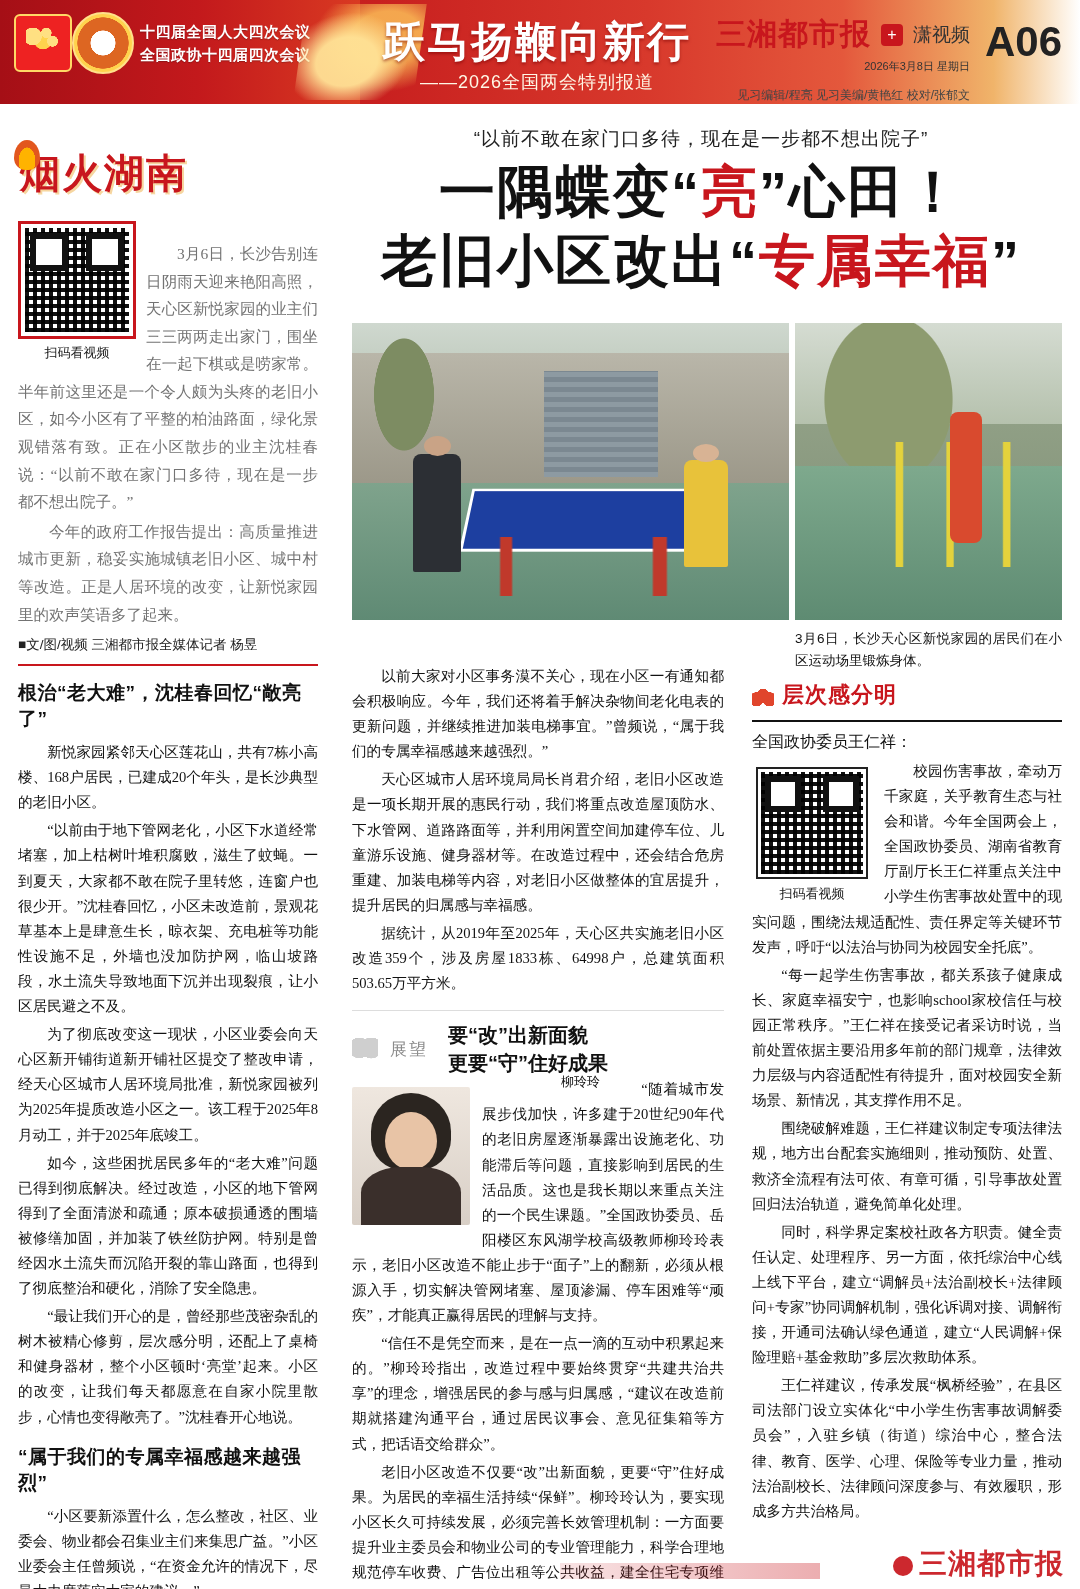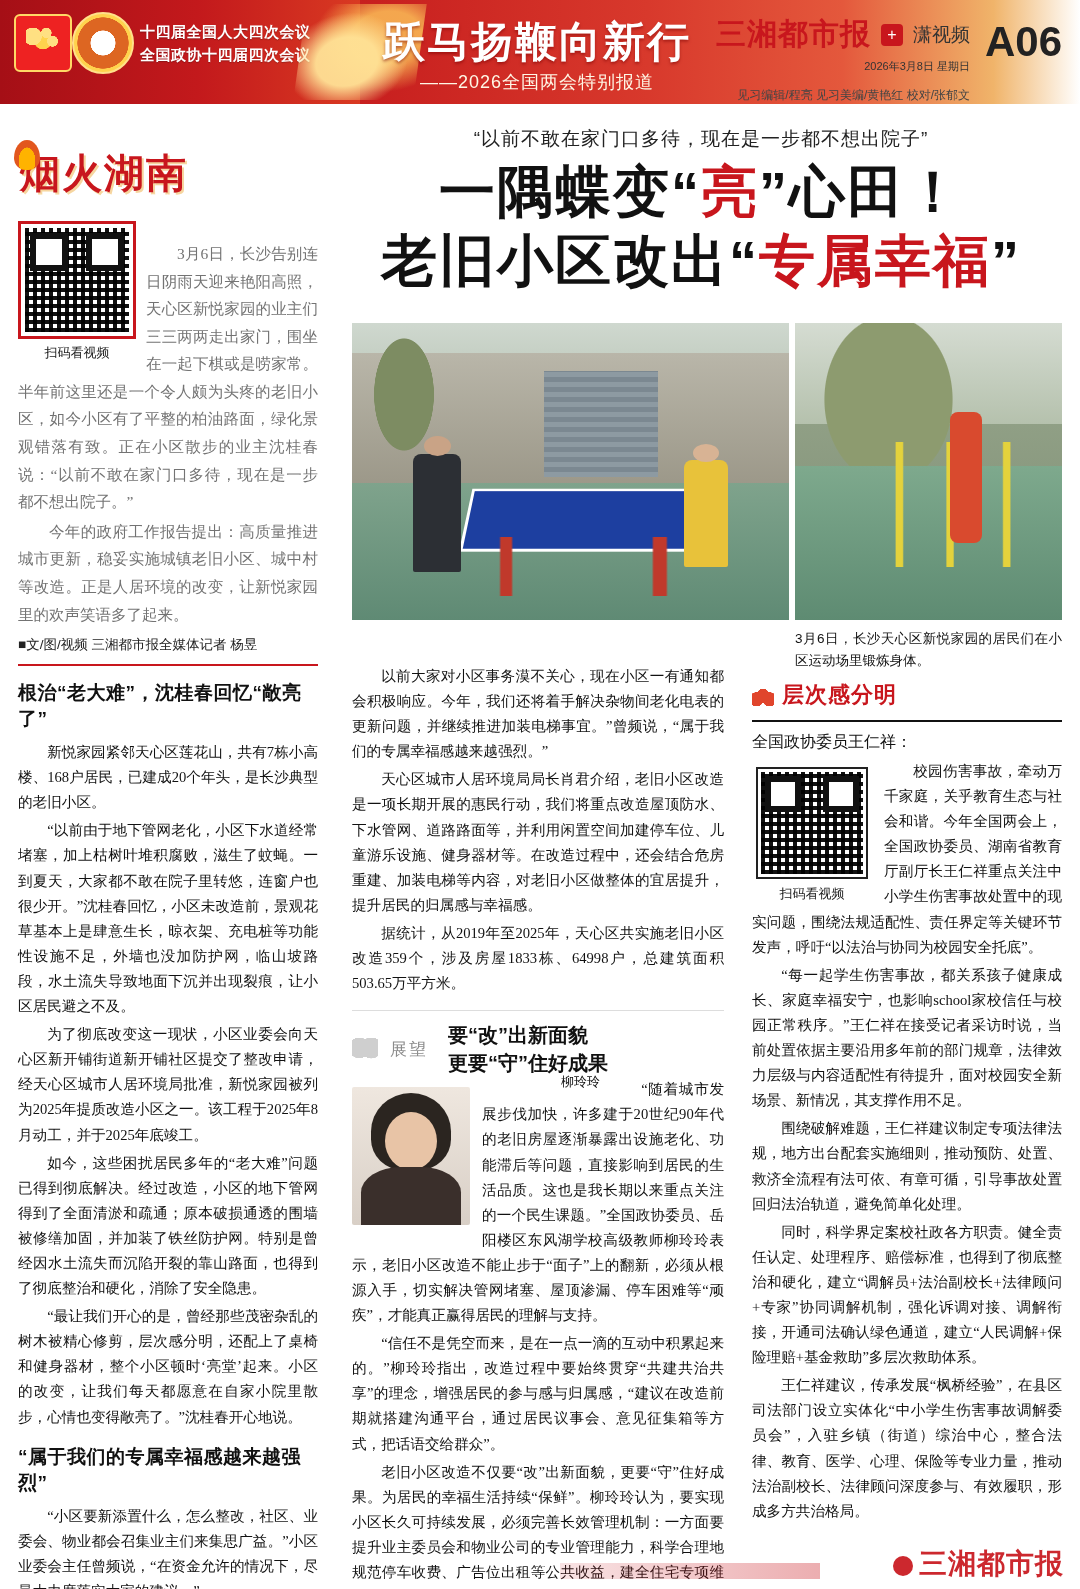--- a/index.html
+++ b/index.html
@@ -416,21 +416,21 @@
 
   <div class="qr-block2">
     <div class="qr2"></div>
     <div class="qr-cap">扫码看视频</div>
   </div>
 
   <div class="body-txt">
     <p>校园伤害事故，牵动万千家庭，关乎教育生态与社会和谐。今年全国两会上，全国政协委员、湖南省教育厅副厅长王仁祥重点关注中小学生伤害事故处置中的现实问题，围绕法规适配性、责任界定等关键环节发声，呼吁“以法治与协同为校园安全托底”。</p>
     <p>“每一起学生伤害事故，都关系孩子健康成长、家庭幸福安宁，也影响school家校信任与校园正常秩序。”王仁祥在接受记者采访时说，当前处置依据主要沿用多年前的部门规章，法律效力层级与内容适配性有待提升，面对校园安全新场景、新情况，其支撑作用不足。</p>
     <p>围绕破解难题，王仁祥建议制定专项法律法规，地方出台配套实施细则，推动预防、处置、救济全流程有法可依、有章可循，引导事故处置回归法治轨道，避免简单化处理。</p>
-    <p>同时，科学界定案校社政各方职责。健全责任认定、处理程序、赔偿标准，也得到了彻底整治和硬化，建立“调解员+法治副校长+法律顾问+专家”协同调解机制，强化诉调对接、调解衔接，开通司法确认绿色通道，建立“人民调解+保险理赔+基金救助”多层次救助体系。</p>
+    <p>同时，科学界定案校社政各方职责。健全责任认定、处理程序、另一方面，依托综治中心线上线下平台，建立“调解员+法治副校长+法律顾问+专家”协同调解机制，强化诉调对接、调解衔接，开通司法确认绿色通道，建立“人民调解+保险理赔+基金救助”多层次救助体系。</p>
     <p>王仁祥建议，传承发展“枫桥经验”，在县区司法部门设立实体化“中小学生伤害事故调解委员会”，入驻乡镇（街道）综治中心，整合法律、教育、医学、心理、保险等专业力量，推动法治副校长、法律顾问深度参与、有效履职，形成多方共治格局。</p>
 
   </div>
 </div>
 
 <div class="footer-strap"></div>
 <div class="footer-brand">
   <span class="dot"></span><span>三湘都市报</span>
 </div>
 

